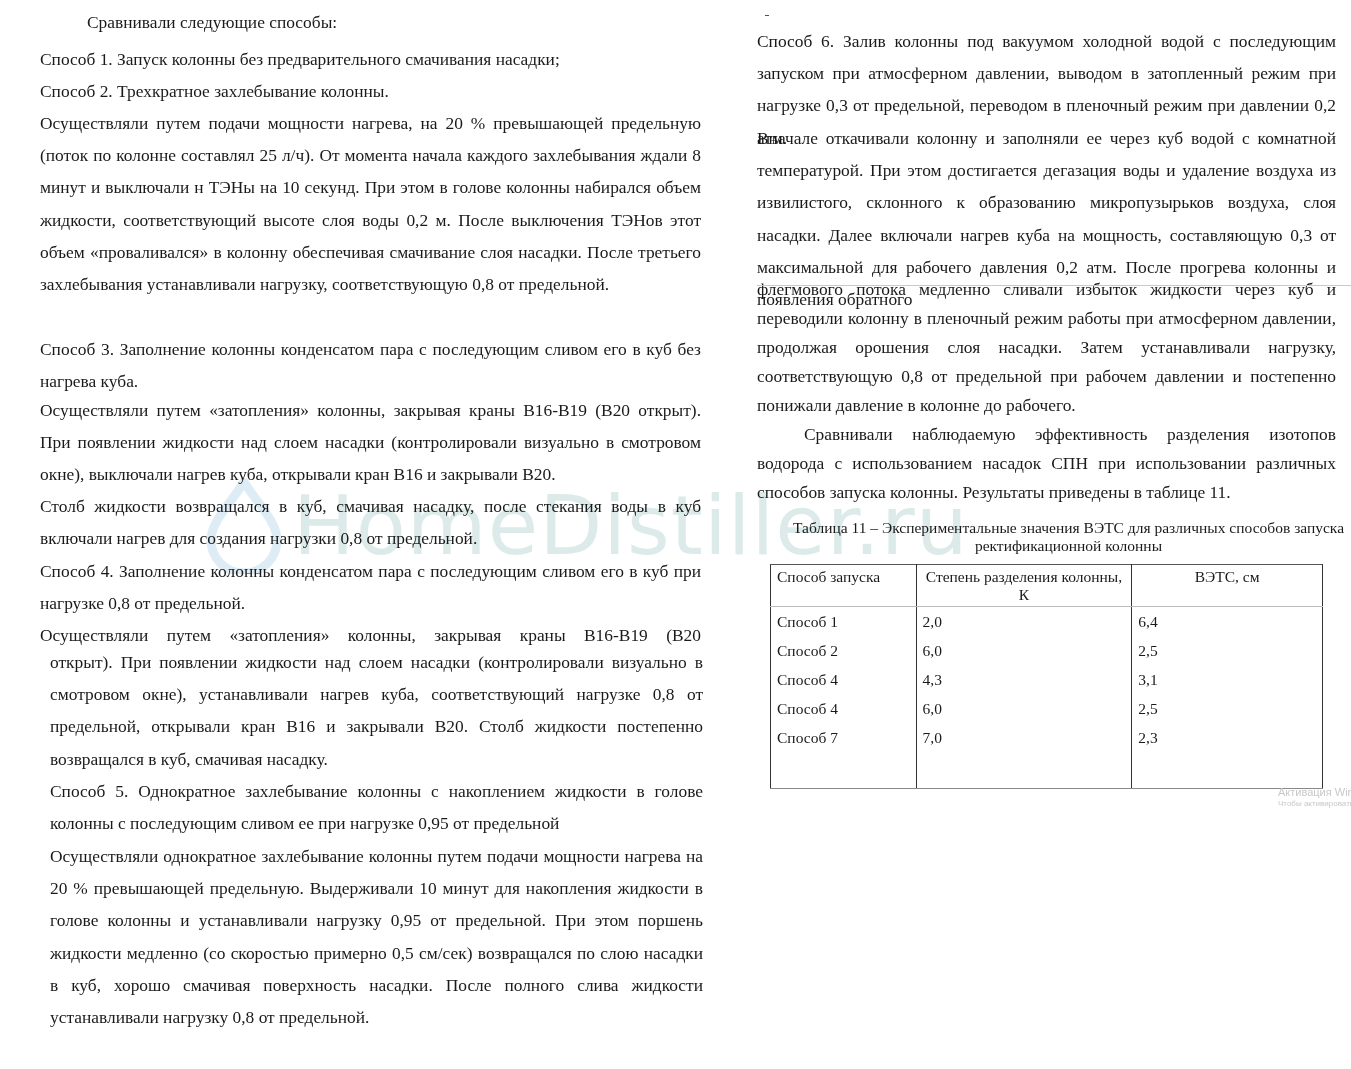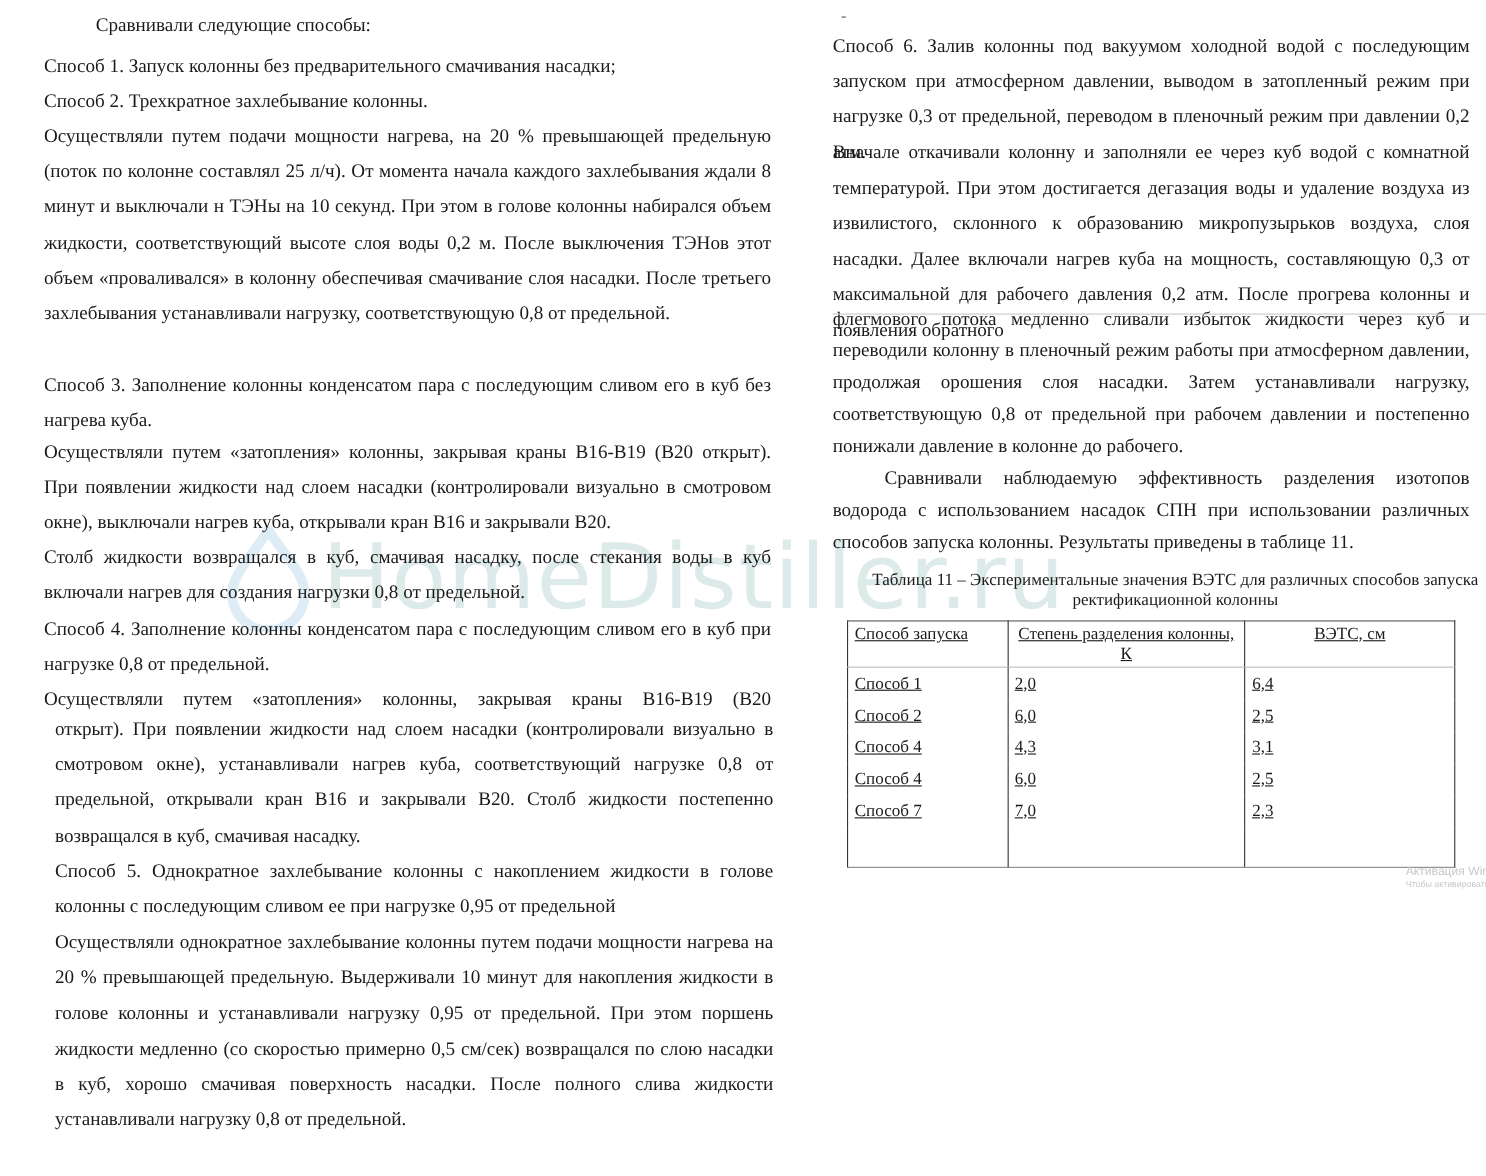--- a/index.html
+++ b/index.html
@@ -80,21 +80,20 @@
       border-collapse: collapse;
       font-size: 15.5px;
       line-height: 18px;
     }
     table.results th, table.results td {
       border-left: 1px solid #333;
       border-right: 1px solid #333;
       padding: 0 6px;
       font-weight: normal;
       vertical-align: top;
-      text-decoration: underline;
     }
     table.results thead th {
       border-top: 1.5px solid #555;
       border-bottom: 1px solid #bbb;
       height: 38px;
       padding-top: 3px;
     }
     table.results thead th.first {
       text-align: left;
     }

